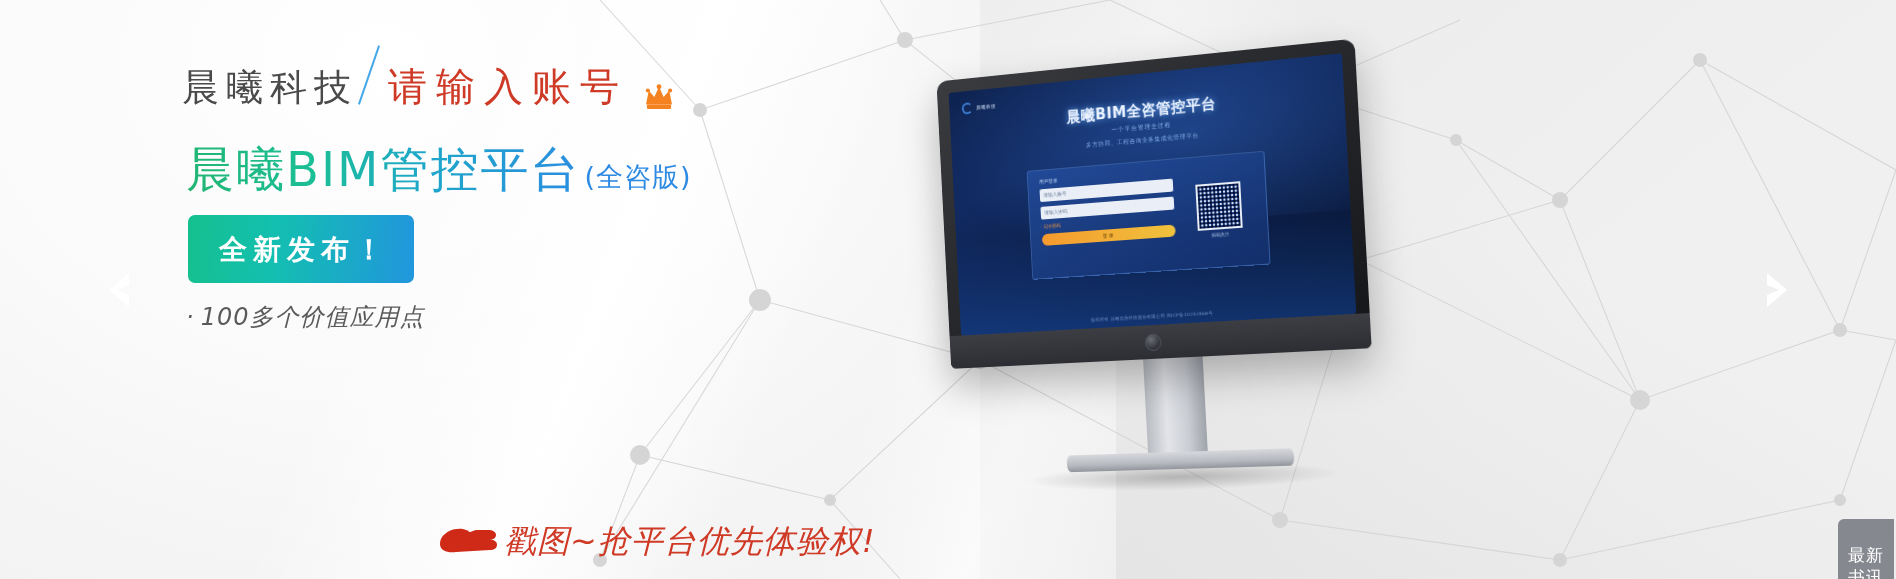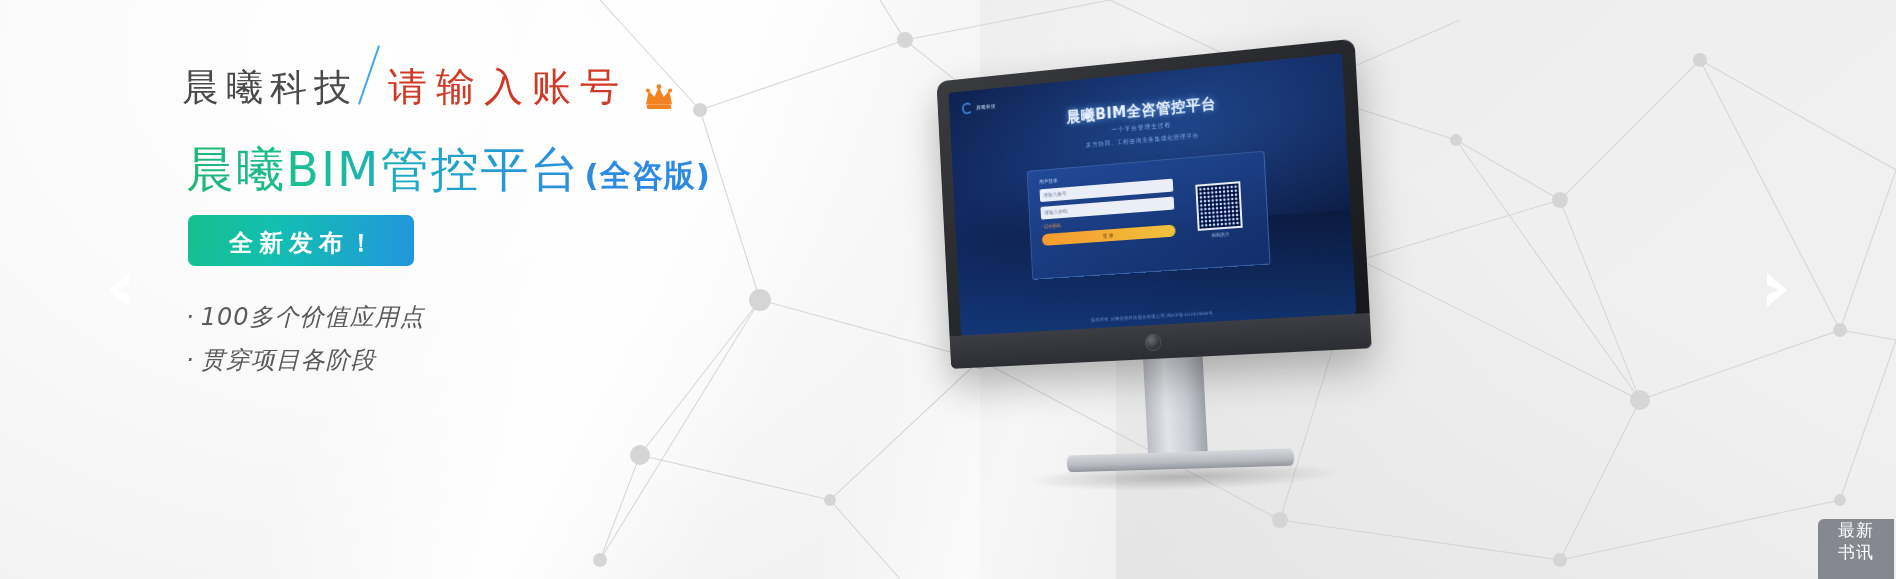--- a/index.html
+++ b/index.html
@@ -129,39 +129,39 @@
     font-weight: 400;
     letter-spacing: 2px;
     font-family: "DejaVu Sans", sans-serif;
     background: linear-gradient(90deg, #21b573 0%, #1bbf96 32%, #1ea7c9 60%, #2b8ee0 100%);
     -webkit-background-clip: text;
     background-clip: text;
     color: transparent;
     -webkit-text-fill-color: transparent;
   }
   .title-sub {
-    font-size: 31px;
-    font-weight: 700;
+    font-size: 27px;
+    font-weight: 400;
     letter-spacing: 1px;
     font-family: "DejaVu Sans", sans-serif;
     color: #2d8ae2;
     margin-left: 4px;
   }
 
   .cta {
     position: absolute;
     left: 6px;
     top: 215px;
     width: 226px;
-    height: 51px;
+    height: 68px;
     border: none;
     border-radius: 7px;
     background: linear-gradient(95deg, #15c08e 0%, #13bfb0 38%, #2196dd 100%);
     color: #ffffff;
-    font-size: 24px;
+    font-size: 28px;
     font-weight: bold;
     letter-spacing: 6px;
     text-indent: 6px;
     font-family: "DejaVu Sans", sans-serif;
     cursor: pointer;
     line-height: 57px;
     text-align: center;
     padding: 0;
   }
 
@@ -440,30 +440,30 @@
     padding: 0;
   }
   .arrow-prev { left: 98px; }
   .arrow-next { right: 98px; }
 
   
   .badge {
     position: absolute;
     right: 2px;
     bottom: 0px;
-    width: 76px;
+    width: 56px;
     height: 60px;
     background: rgba(120,122,130,.88);
     border-radius: 6px 0 0 0;
     color: #ffffff;
     font-size: 17px;
     line-height: 22px;
     letter-spacing: 1px;
     text-align: center;
-    padding-top: 0;
+    padding-top: 25px;
     font-family: "DejaVu Sans", sans-serif;
     cursor: pointer;
   }
   .badge span { display: block; }
 </style>
 </head>
 <body>
 
 <div class="banner">
 
@@ -523,23 +523,29 @@
 
     <div class="title">
       <span class="title-main">晨曦BIM管控平台</span>
       <span class="title-sub">(全咨版)</span>
     </div>
 
     <button class="cta">全新发布！</button>
 
     <ul class="features">
       <li class="feature-item">100多个价值应用点</li>
-      <li class="feature-item">贯穿项目各阶段</li>
     </ul>
 
+    <div class="tagline">
+      <svg class="hand-icon" viewBox="0 0 62 40">
+        <path d="M4 22 C4 14 10 10 17 10 L33 10 C36 10 38 8 41 8 L52 8 C57 8 60 10 60 13 C60 16 57 18 52 18 L41 18 L55 18 C59 18 61 20 61 23 C61 26 58 28 54 28 L20 30 C12 31 4 29 4 22 Z" fill="#cf2a18"></path>
+        <path d="M6 16 C10 9 18 6 27 7 L33 9 L30 14 L16 14 Z" fill="#cf2a18"></path>
+      </svg>
+      <span class="tagline-text">戳图~抢平台优先体验权!</span>
+    </div>
   </div>
 
   <div class="device">
     <div class="device-shadow"></div>
     <div class="stand-neck"></div>
     <div class="stand-base"></div>
 
     <div class="monitor">
       <div class="screen">
         <div class="screen-glow"></div>

